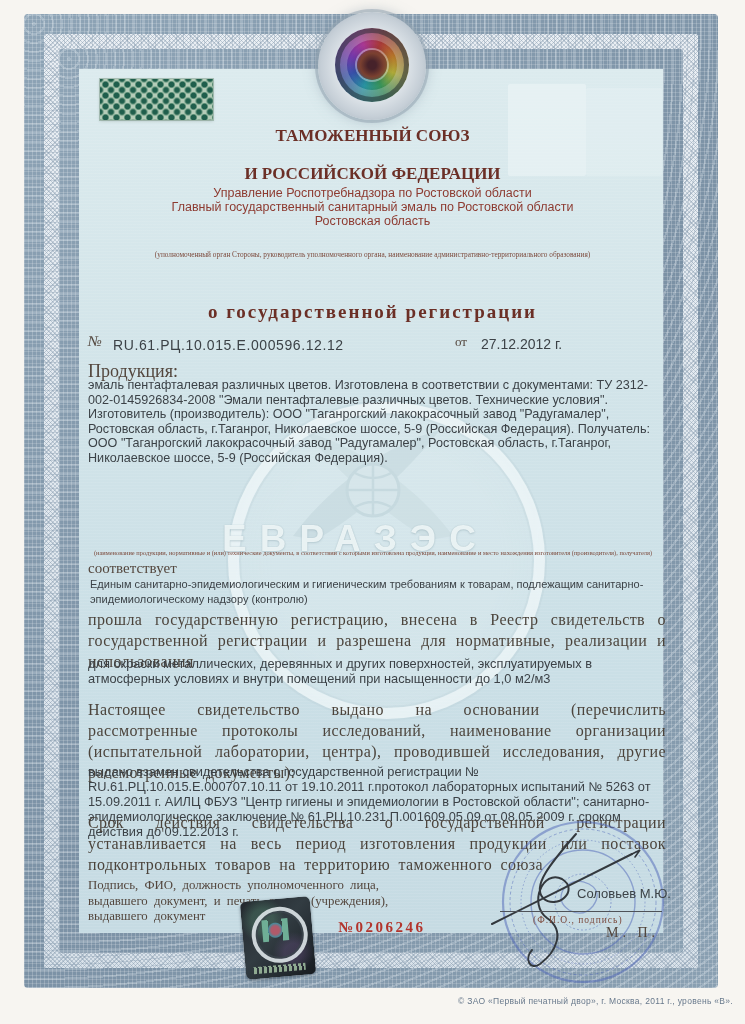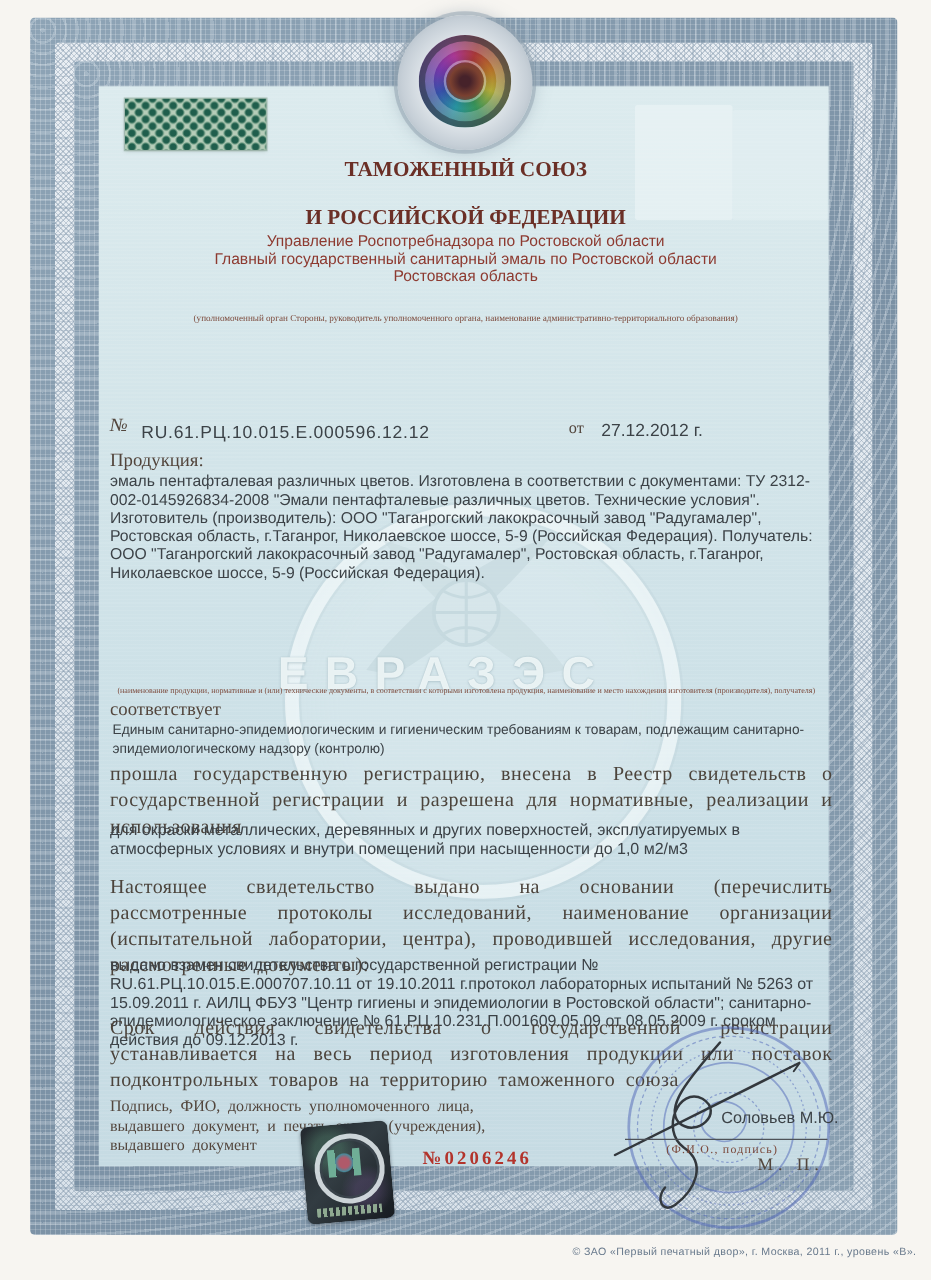--- a/index.html
+++ b/index.html
@@ -156,27 +156,28 @@
 
   <div class="green-strip"></div>
 
   <div class="t serif-red center" style="left:85px;top:126px;width:575px;font-size:17px;line-height:19px;">ТАМОЖЕННЫЙ СОЮЗ</div>
   <div class="t serif-red center" style="left:85px;top:164px;width:575px;font-size:17px;line-height:19px;">И РОССИЙСКОЙ ФЕДЕРАЦИИ</div>
   <div class="t org-line center" style="left:85px;top:186px;width:575px;font-size:12.5px;">Управление Роспотребнадзора по Ростовской области</div>
   <div class="t org-line center" style="left:85px;top:200px;width:575px;font-size:12.5px;">Главный государственный санитарный эмаль по Ростовской области</div>
   <div class="t org-line center" style="left:85px;top:214px;width:575px;font-size:12.5px;">Ростовская область</div>
   <div class="t caption center" style="left:85px;top:250px;width:575px;font-size:7.3px;white-space:nowrap;">(уполномоченный орган Стороны, руководитель уполномоченного органа, наименование административно-территориального образования)</div>
 
+  <div class="t serif-red center" style="left:85px;top:301px;width:575px;font-size:19px;letter-spacing:2px;">о государственной регистрации</div>
 
   <div class="t label-serif" style="left:88px;top:333px;font-size:15px;font-style:italic;">№</div>
   <div class="t typed" style="left:113px;top:337px;font-size:14px;letter-spacing:.6px;">RU.61.РЦ.10.015.Е.000596.12.12</div>
   <div class="t label-serif" style="left:455px;top:334px;font-size:13px;">от</div>
   <div class="t typed" style="left:481px;top:336px;font-size:14px;">27.12.2012 г.</div>
 
-  <div class="t label-serif" style="left:88px;top:361px;font-size:15px;">Продукция:</div>
+  <div class="t label-serif" style="left:88px;top:361px;font-size:18px;">Продукция:</div>
   <div class="t typed" style="left:88px;top:378px;width:578px;font-size:12.6px;line-height:14.6px;">эмаль пентафталевая различных цветов. Изготовлена в соответствии с документами: ТУ 2312-002-0145926834-2008 "Эмали пентафталевые различных цветов. Технические условия". Изготовитель (производитель): ООО "Таганрогский лакокрасочный завод "Радугамалер", Ростовская область, г.Таганрог, Николаевское шоссе, 5-9 (Российская Федерация).  Получатель: ООО "Таганрогский лакокрасочный завод "Радугамалер", Ростовская область, г.Таганрог, Николаевское шоссе, 5-9 (Российская Федерация).</div>
 
   <div class="t caption center" style="left:82px;top:549px;width:582px;font-size:6.4px;white-space:nowrap;">(наименование продукции, нормативные и (или) технические документы, в соответствии с которыми изготовлена продукция, наименование и место нахождения изготовителя (производителя), получателя)</div>
 
   <div class="t label-serif" style="left:88px;top:560px;font-size:15px;">соответствует</div>
   <div class="t typed" style="left:90px;top:577px;width:575px;font-size:11px;line-height:15px;">Единым санитарно-эпидемиологическим и гигиеническим требованиям к товарам, подлежащим санитарно-эпидемиологическому надзору (контролю)</div>
 
   <div class="t para-serif" style="left:88px;top:609px;width:578px;font-size:16px;line-height:21px;">прошла государственную регистрацию, внесена в Реестр свидетельств о государственной регистрации и разрешена для нормативные, реализации и использования</div>
   <div class="t typed" style="left:88px;top:656px;width:578px;font-size:12.8px;line-height:15px;">для окраски металлических, деревянных и других поверхностей, эксплуатируемых в атмосферных условиях и внутри помещений при насыщенности до 1,0 м2/м3</div>
 

